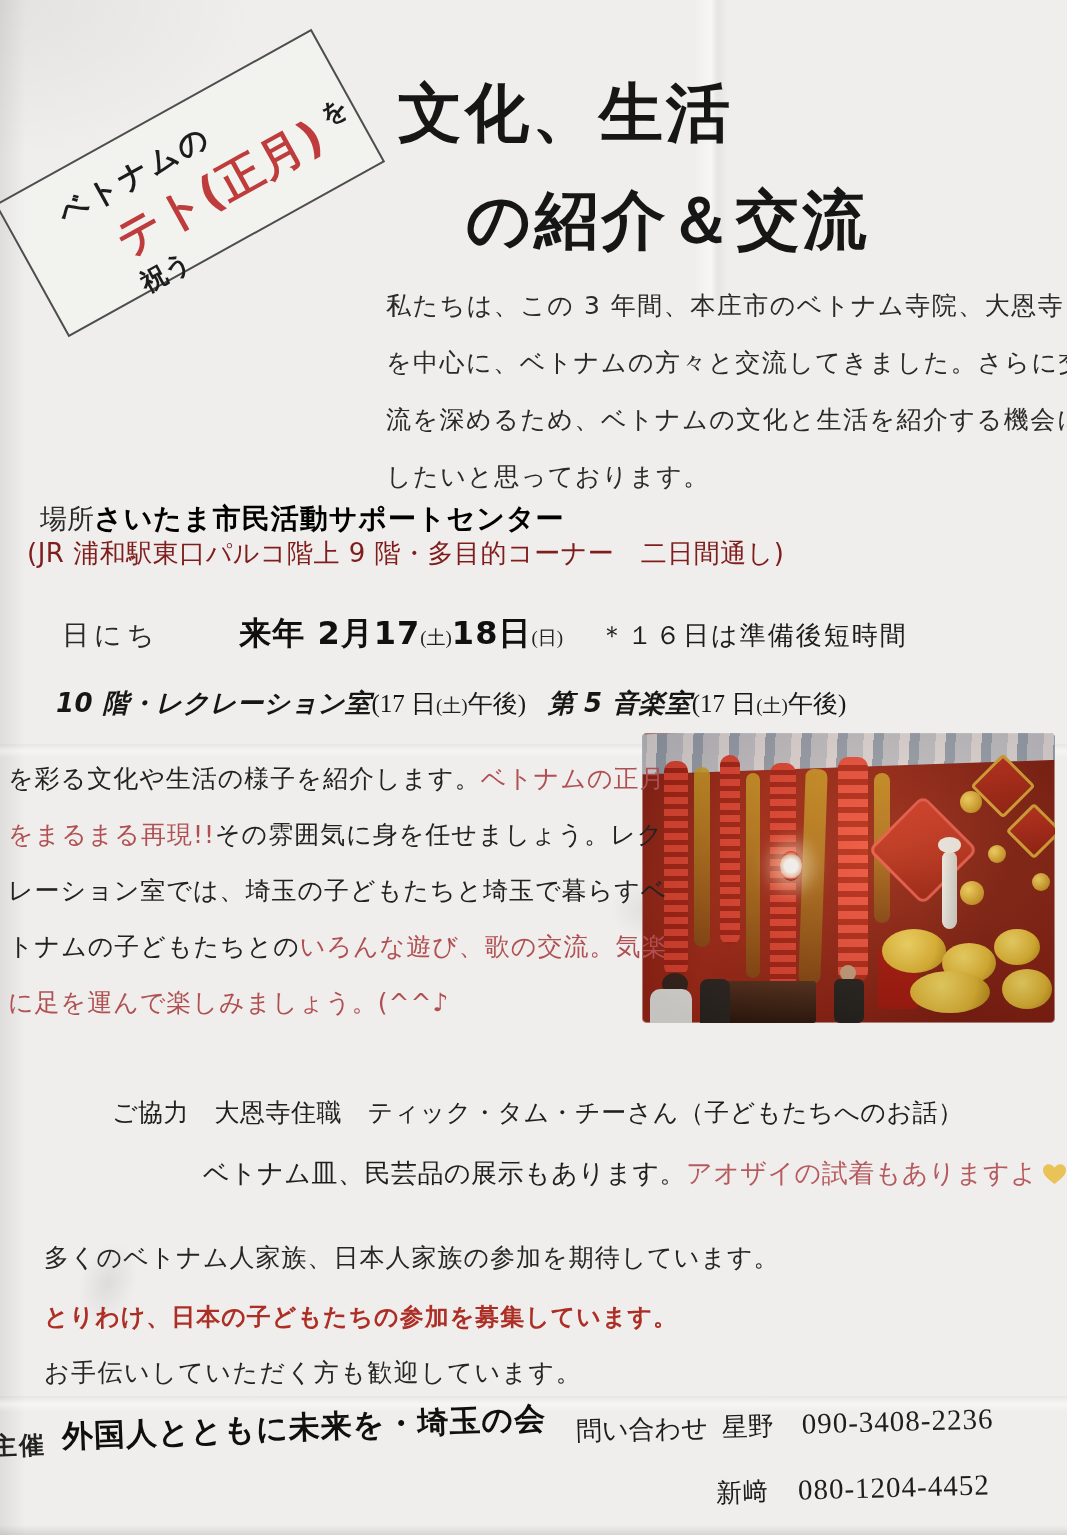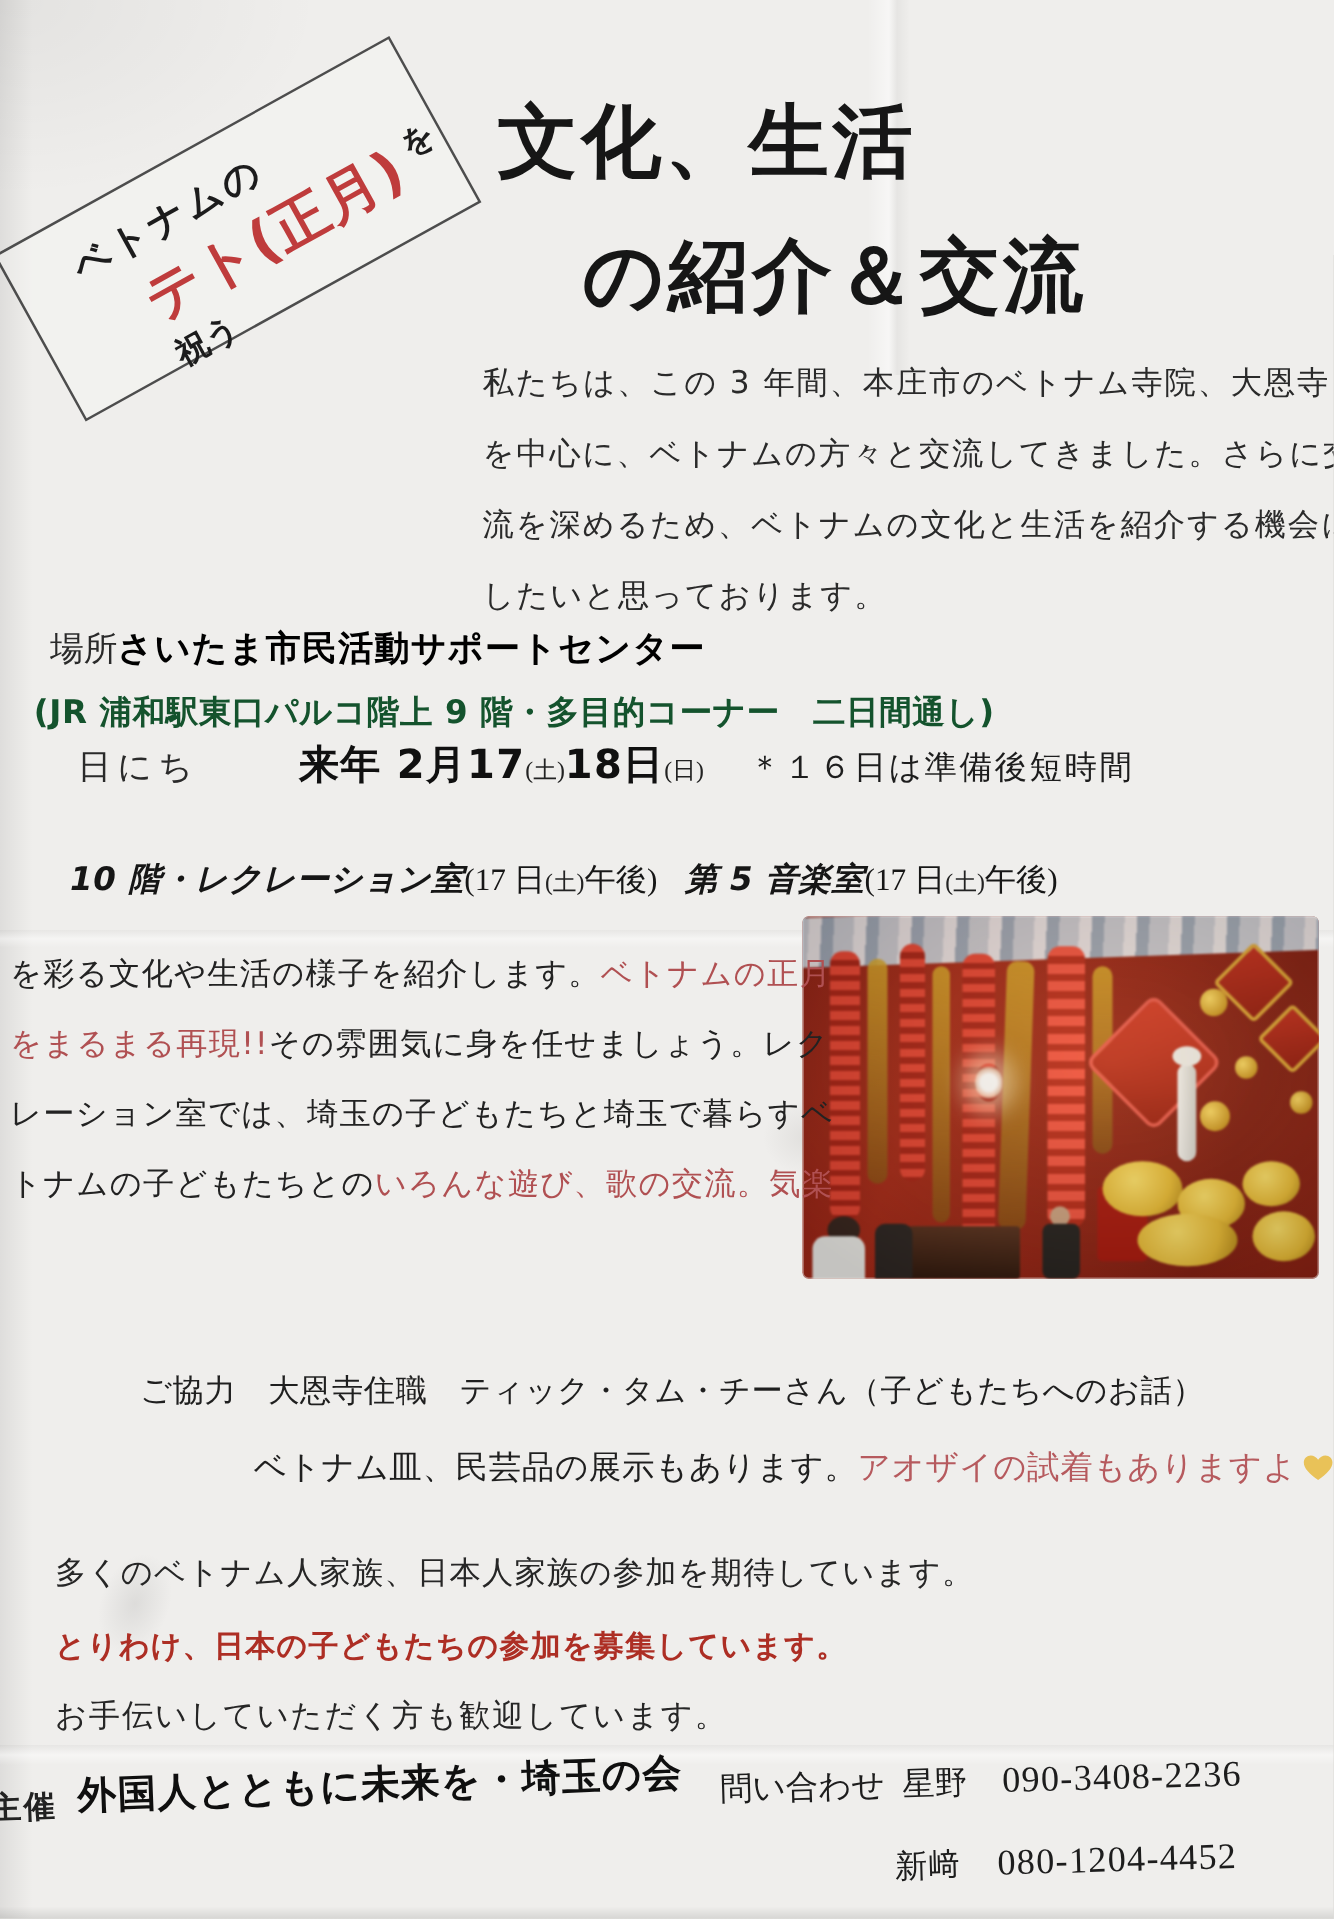--- a/index.html
+++ b/index.html
@@ -36,23 +36,23 @@
 
   .title{font-weight:900;font-size:64px;letter-spacing:3px;color:#161616;}
   #title1{left:398px;top:70px;}
   #title2{left:466px;top:177px;}
 
   .intro{position:absolute;left:386px;top:289px;font-size:25px;letter-spacing:1.5px;color:#2a2a2a;}
   .intro div{height:57px;white-space:nowrap;}
 
   #place-line{left:40px;top:500px;font-size:27px;color:#2a2a2a;}
   #place-line .place-name{font-weight:900;font-size:28px;letter-spacing:1px;color:#000000;}
-  #jr-line{left:27px;top:552px;font-size:26px;font-weight:700;letter-spacing:.5px;color:#14532d;}
-
-  #date-line{left:62px;top:590px;}
+  #jr-line{left:27px;top:536px;font-size:26px;font-weight:400;letter-spacing:.5px;color:#7f1d1d;}
+
+  #date-line{left:62px;top:612px;}
   #date-line .lbl{font-size:27px;letter-spacing:5px;color:#2a2a2a;}
   #date-line .dt{font-size:32px;font-weight:900;color:#101010;letter-spacing:1px;}
   #date-line .dt1{margin-left:80px;}
   .paren{font-family:"Liberation Serif","DejaVu Serif",serif;font-size:19px;color:#222;}
   #date-line .note{font-family:"Liberation Serif","DejaVu Serif",serif;font-size:26px;margin-left:36px;letter-spacing:2px;color:#1d1d1d;}
 
   #rooms-line{left:56px;top:686px;font-size:26px;color:#161616;}
   #rooms-line .rm{font-weight:900;letter-spacing:.5px;font-style:italic;}
   #rooms-line .whn{font-family:"Liberation Serif","DejaVu Serif",serif;font-weight:400;font-size:25px;}
   #rooms-line .gap{display:inline-block;width:22px;}
@@ -204,20 +204,21 @@
       <div class="ph body3"></div>
       <div class="ph haze"></div>
     </div>
   </div>
 
   <div class="main-para">
       <div><span>を彩る文化や生活の様子を紹介します。</span><span class="rd">ベトナムの正月</span></div>
       <div><span class="rd">をまるまる再現!!</span><span>その雰囲気に身を任せましょう。レク</span></div>
       <div><span>レーション室では、埼玉の子どもたちと埼玉で暮らすベ</span></div>
       <div><span>トナムの子どもたちとの</span><span class="rd">いろんな遊び、歌の交流。気楽</span></div>
+      <div><span class="rd">に足を運んで楽しみましょう。(^^♪</span></div>
     </div>
 
   <div class="line" id="coop-line">ご協力　大恩寺住職　ティック・タム・チーさん（子どもたちへのお話）</div>
 
   <div class="line" id="exhibit-line">
     <span>ベトナム皿、民芸品の展示もあります。</span><span class="rd">アオザイの試着もありますよ</span><svg width="25" height="23" viewBox="0 0 24 22">
         <path d="M12 21C5.2 16.2 1 12.1 1 7.6 1 4.6 3.4 2.2 6.4 2.2c2.2 0 4.3 1.3 5.6 3.3 1.3-2 3.4-3.3 5.6-3.3 3 0 5.4 2.4 5.4 5.4 0 4.5-4.2 8.6-11 13.4z" fill="#e9c258"></path>
       </svg>
   </div>
 

